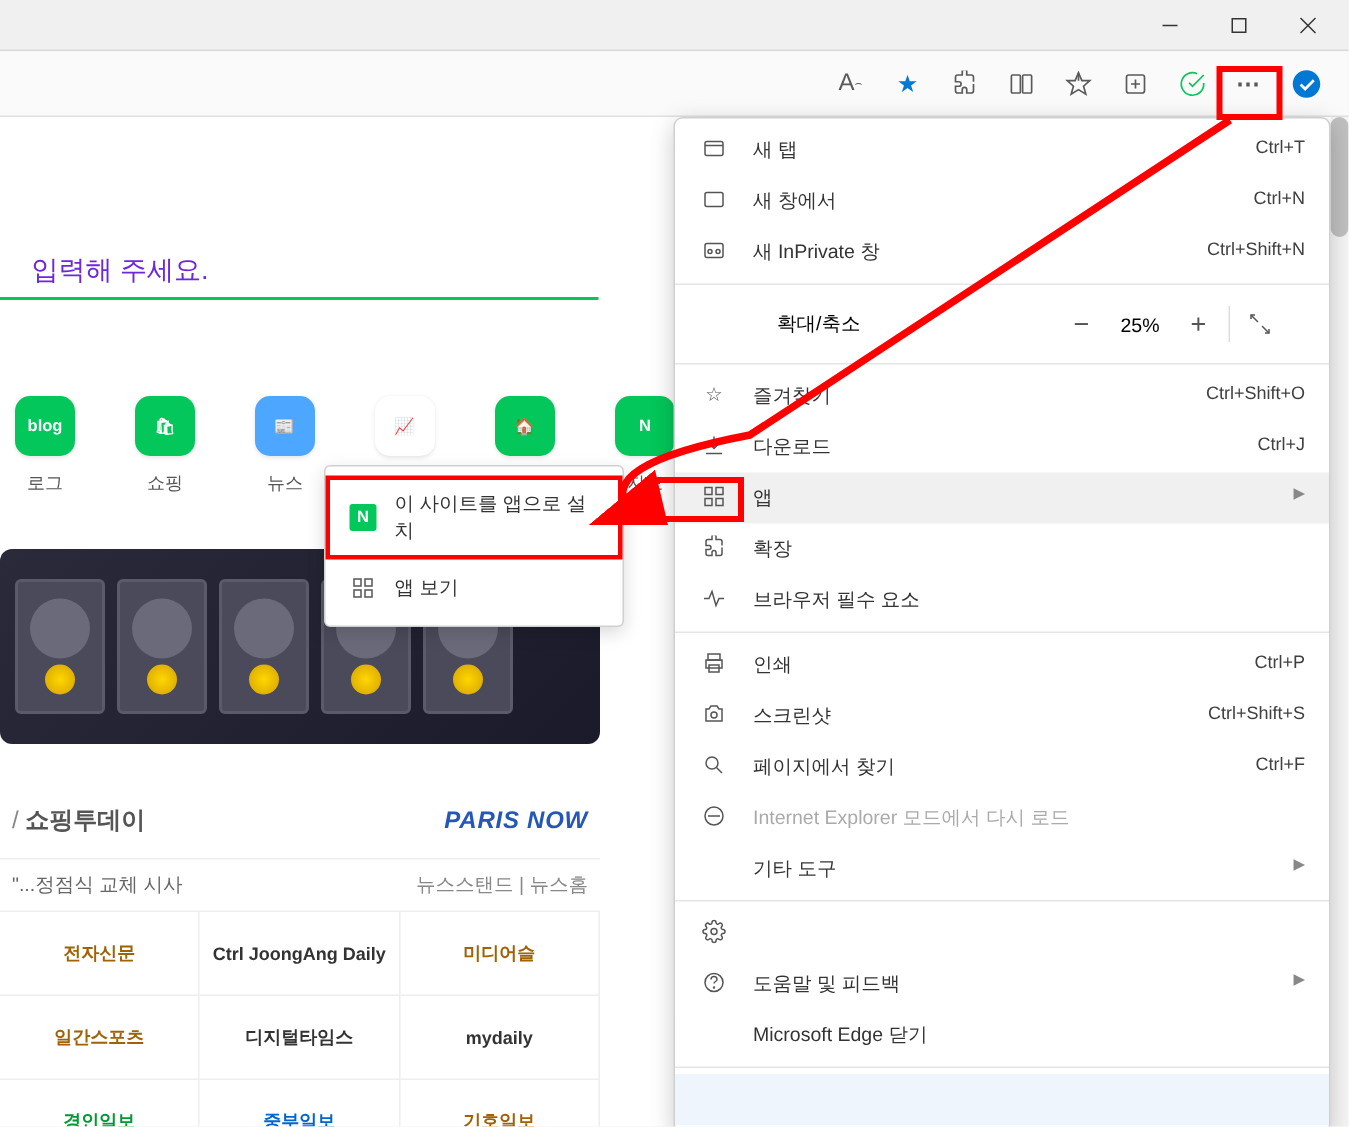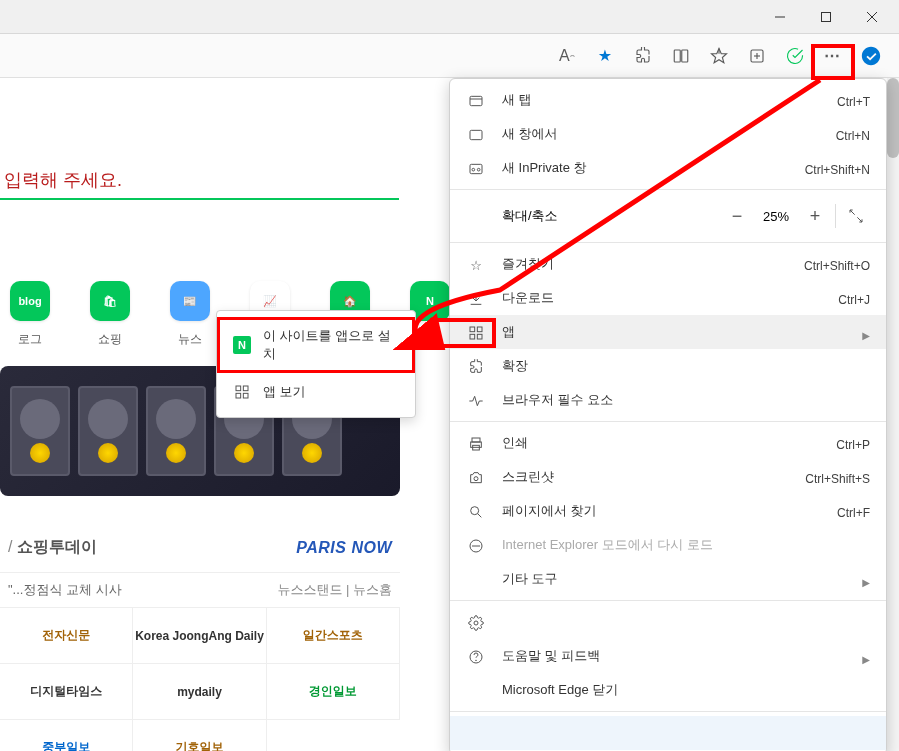--- a/index.html
+++ b/index.html
@@ -11,24 +11,24 @@
 .win-btn { width: 46px; height: 32px; display: flex; align-items: center; justify-content: center; font-size: 14px; color: #333; }
 .win-btn svg { width: 12px; height: 12px; }
 
 .toolbar { height: 44px; display: flex; align-items: center; justify-content: flex-end; padding: 0 10px; gap: 2px; background: #fafafa; border-bottom: 1px solid #e0e0e0; }
 .tool-btn { width: 36px; height: 36px; display: flex; align-items: center; justify-content: center; color: #5a5a5a; border-radius: 4px; }
 .tool-btn.star { color: #0078d4; }
 .tool-btn.copilot { color: #0078d4; }
 
 .content { position: absolute; top: 78px; left: 0; right: 0; bottom: 0; background: #fff; overflow: hidden; }
 
-.search-placeholder { position: absolute; top: 90px; left: 0; font-size: 18px; color: #b91c1c; padding-left: 4px; }
+.search-placeholder { position: absolute; top: 90px; left: 0; font-size: 18px; color: #6d28d9; padding-left: 21px; }
 .search-underline { position: absolute; top: 120px; left: 0; right: 500px; border-bottom: 2px solid #04c75a; }
 
-.shortcuts { position: absolute; top: 203px; left: 0; display: flex; gap: 20px; }
+.shortcuts { position: absolute; top: 186px; left: 0; display: flex; gap: 20px; }
 .shortcut { display: flex; flex-direction: column; align-items: center; gap: 10px; width: 60px; }
 .shortcut-icon { width: 40px; height: 40px; border-radius: 10px; display: flex; align-items: center; justify-content: center; box-shadow: 0 1px 3px rgba(0,0,0,0.1); font-size: 11px; font-weight: bold; color: #fff; }
 .shortcut-label { font-size: 12px; color: #555; }
 
 .banner { position: absolute; top: 288px; left: 0; width: 400px; height: 130px; background: linear-gradient(135deg, #2a2a3a, #1a1a2a); border-radius: 8px; overflow: hidden; display: flex; align-items: center; padding: 10px; gap: 8px; }
 .banner-card { width: 60px; height: 90px; background: #4a4a5a; border: 2px solid #5a5a6a; border-radius: 4px; display: flex; flex-direction: column; align-items: center; justify-content: center; }
 .banner-avatar { width: 40px; height: 40px; border-radius: 50%; background: #6a6a7a; margin-bottom: 4px; }
 .banner-medal { width: 20px; height: 20px; border-radius: 50%; background: radial-gradient(circle, #ffd700, #d4a000); }
 
 .shopping-section { position: absolute; top: 445px; left: 0; width: 400px; }
@@ -43,32 +43,32 @@
 .news-cell.blue { color: #0066cc; }
 .news-cell.green { color: #009933; }
 
 .submenu { position: absolute; top: 310px; left: 216px; width: 200px; background: #fff; border: 1px solid #d0d0d0; border-radius: 4px; box-shadow: 0 4px 12px rgba(0,0,0,0.15); padding: 6px 0; z-index: 100; }
 .submenu-item { display: flex; align-items: center; gap: 12px; padding: 10px 16px; font-size: 13px; color: #333; }
 .submenu-item.highlight { outline: 3px solid #ff0000; outline-offset: -3px; }
 .submenu-icon { width: 18px; height: 18px; display: flex; align-items: center; justify-content: center; }
 .naver-icon { width: 18px; height: 18px; background: #03c75a; color: #fff; font-size: 11px; font-weight: bold; display: flex; align-items: center; justify-content: center; border-radius: 2px; }
 
 .main-menu { position: absolute; top: 78px; right: 12px; width: 438px; background: #fff; border: 1px solid #d0d0d0; border-radius: 6px; box-shadow: 0 4px 16px rgba(0,0,0,0.2); z-index: 90; padding: 4px 0; }
-.menu-item { display: flex; align-items: flex-end; padding: 8px 16px; font-size: 13px; color: #333; min-height: 34px; position: relative; }
+.menu-item { display: flex; align-items: flex-start; padding: 8px 16px; font-size: 13px; color: #333; min-height: 34px; position: relative; }
 .menu-item.hover { background: #f0f0f0; }
 .menu-item.disabled { color: #aaa; }
 .menu-item.org { background: #eef5fc; }
 .menu-icon { width: 20px; display: flex; align-items: center; justify-content: center; margin-right: 16px; color: #555; }
 .menu-icon.blank { visibility: hidden; }
 .menu-label { flex: 1; }
 .menu-shortcut { color: #404040; font-size: 12px; }
 .menu-arrow { color: #888; font-size: 10px; margin-left: 8px; }
 .menu-sep { height: 1px; background: #e5e5e5; margin: 4px 0; }
 
-.zoom-row { display: flex; align-items: center; padding: 8px 16px; font-size: 13px; justify-content: space-between; }
+.zoom-row { display: flex; align-items: center; padding: 8px 32px; font-size: 13px; justify-content: space-between; }
 .zoom-label { flex: 1; margin-left: 36px; }
 .zoom-btn { width: 28px; height: 28px; display: flex; align-items: center; justify-content: center; font-size: 18px; color: #555; }
 .zoom-val { margin: 0 12px; font-size: 13px; }
 .zoom-sep { width: 1px; height: 24px; background: #ddd; margin: 0 6px; }
 
 .red-box { position: absolute; border: 4px solid #ff0000; pointer-events: none; z-index: 200; }
 .red-arrow { position: absolute; z-index: 150; pointer-events: none; }
 
 .scrollbar { position: absolute; right: 0; top: 78px; width: 12px; bottom: 0; background: #f5f5f5; }
 .scroll-thumb { position: absolute; top: 0; width: 12px; height: 80px; background: #c0c0c0; border-radius: 6px; }
@@ -200,21 +200,22 @@
       <div class="shopping-header">
         <span><span class="shopping-title">/ </span><span style="color:#555;font-weight:600">쇼핑투데이</span></span>
         <span class="paris-now">PARIS NOW</span>
       </div>
       <div class="news-tabs">
         <span>"...정점식 교체 시사</span>
         <span class="news-tabs-right">뉴스스탠드 | 뉴스홈</span>
       </div>
       <div class="news-grid">
         <div class="news-cell red">전자신문</div>
-        <div class="news-cell">Korea JoongAng Daily</div>
+        <div class="news-cell">Ctrl JoongAng Daily</div>
+        <div class="news-cell red">미디어슬</div>
         <div class="news-cell red">일간스포츠</div>
         <div class="news-cell">디지털타임스</div>
         <div class="news-cell">mydaily</div>
         <div class="news-cell green">경인일보</div>
         <div class="news-cell blue">중부일보</div>
         <div class="news-cell red">기호일보</div>
       </div>
     </div>
   </div>
 

